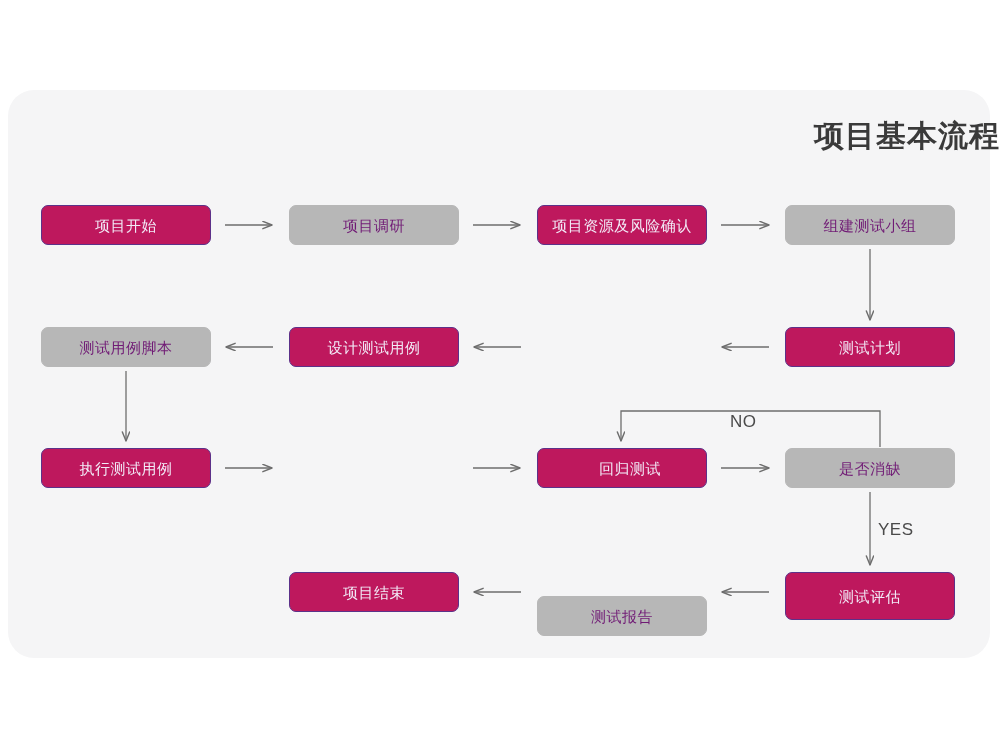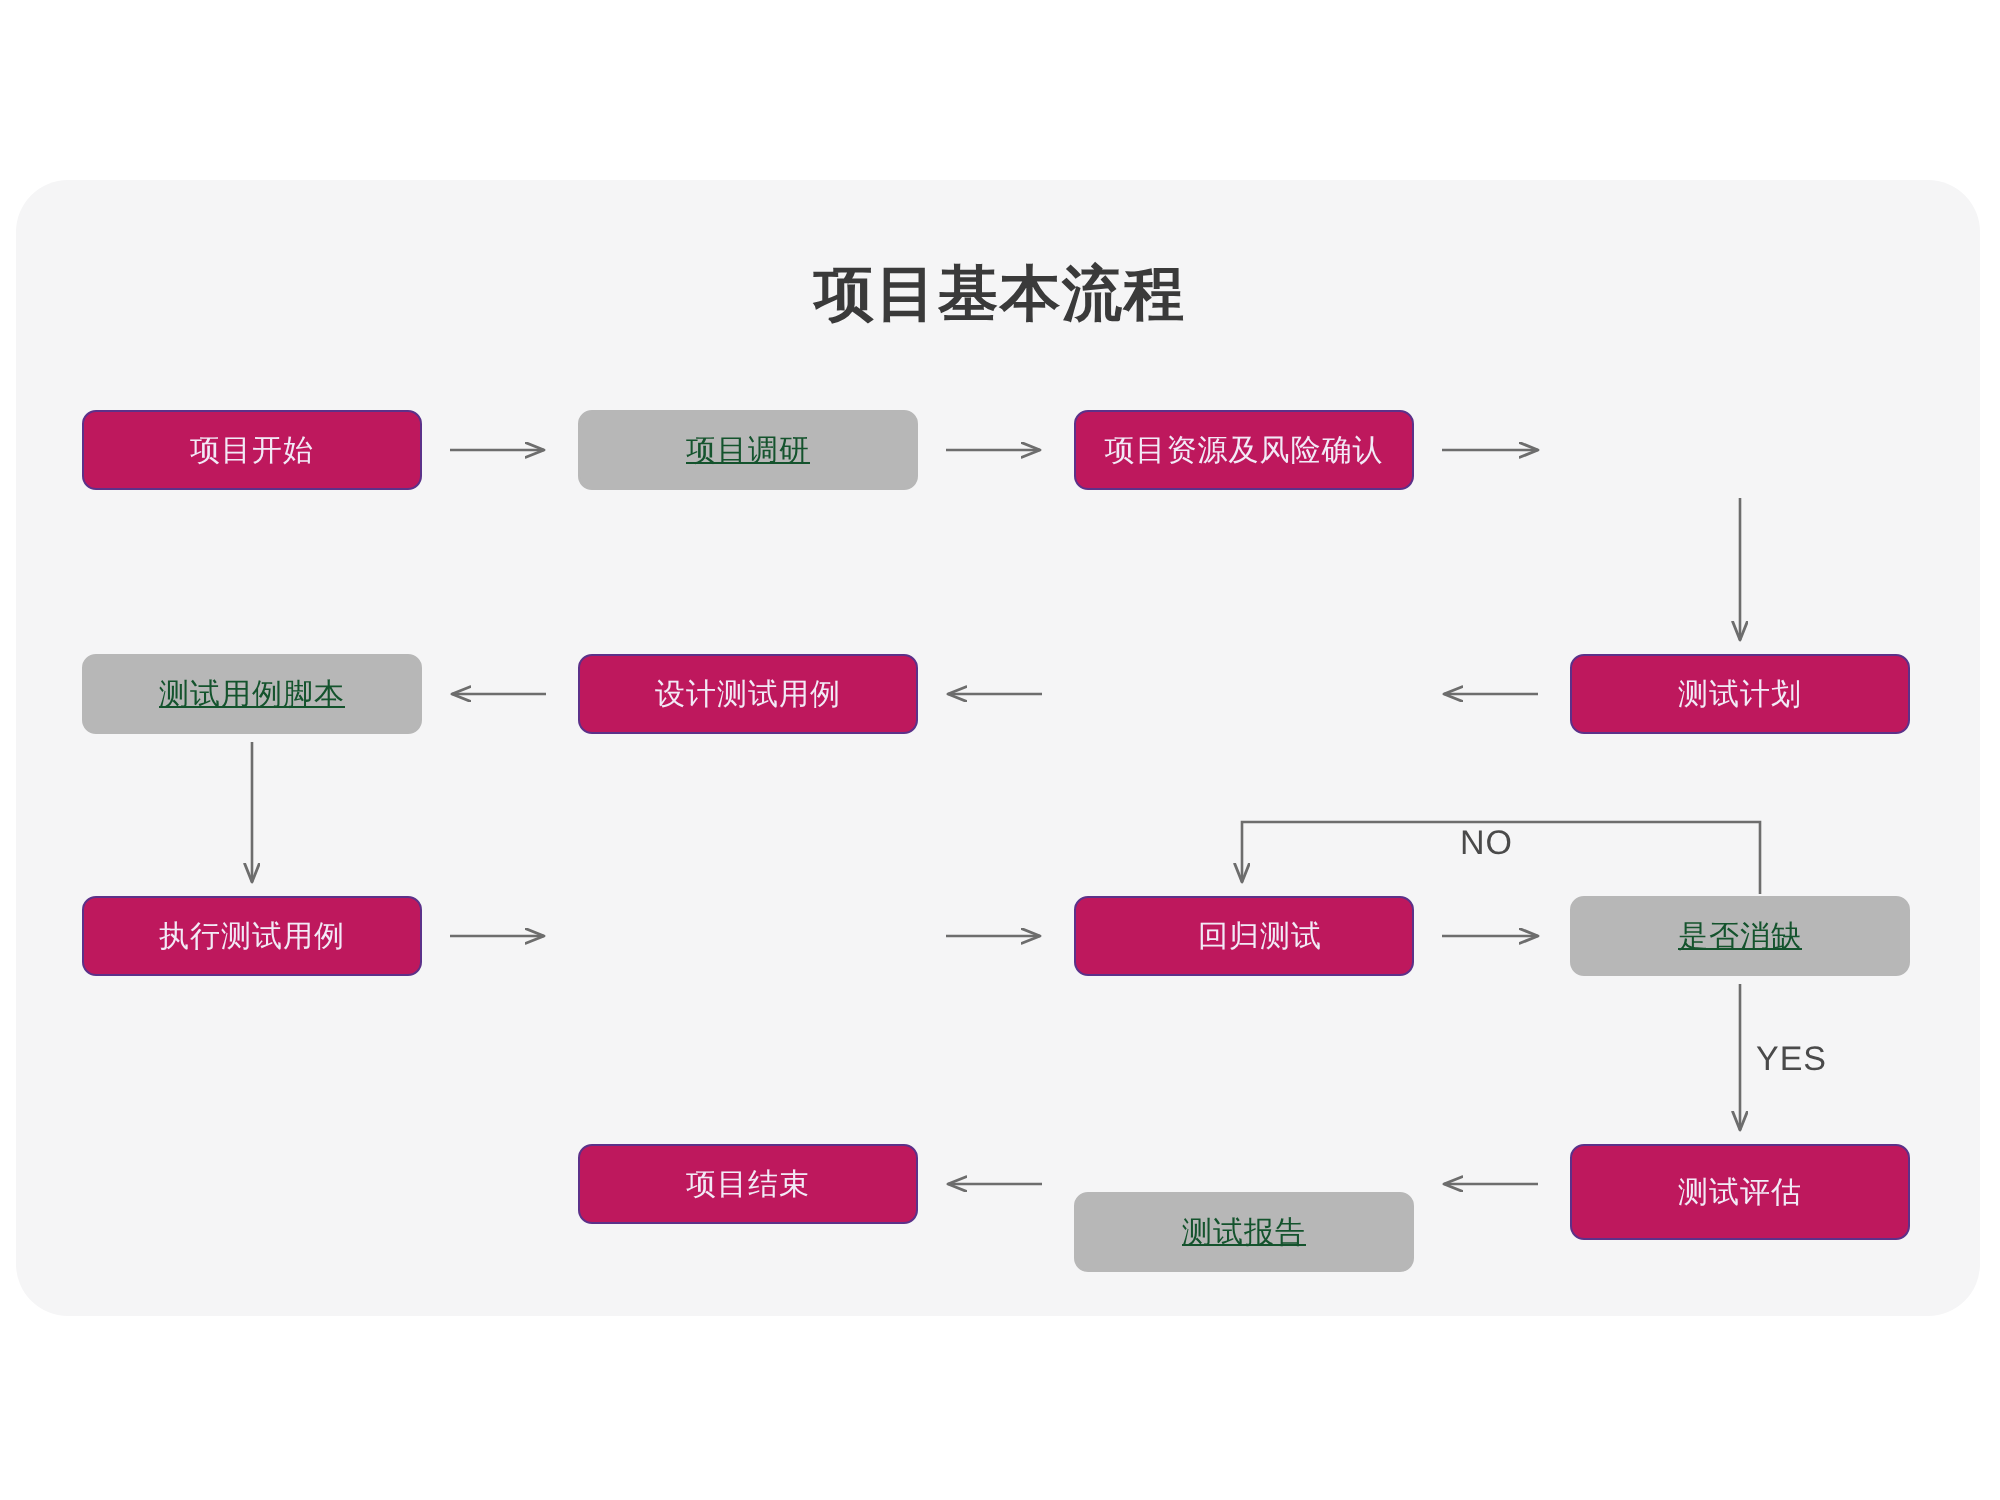--- a/index.html
+++ b/index.html
@@ -24,23 +24,23 @@
     left: 8px;
     top: 90px;
     width: 982px;
     height: 568px;
     background: #f5f5f6;
     border-radius: 26px;
   }
   #flow-title {
     position: absolute;
     left: 0;
-    top: 128px;
+    top: 116px;
     width: 1000px;
-    text-align: center;
+    text-align: right;
     font-size: 30px;
     font-weight: 700;
     color: #3a3a3a;
     letter-spacing: 1px;
     line-height: 40px;
   }
   .node {
     position: absolute;
     display: flex;
     align-items: center;
@@ -54,22 +54,21 @@
     letter-spacing: 0.5px;
   }
   .node.purple {
     background: #be185d;
     border: 1.5px solid #5c3189;
     color: #f2eaf7;
   }
   .node.gray {
     background: #b7b7b7;
     border: 1.5px solid #b7b7b7;
-    color: #14532d;
-    text-decoration: underline;
+    color: #701a75;
   }
   .edge-label {
     position: absolute;
     font-size: 17px;
     color: #4a4a4a;
     letter-spacing: 0.5px;
   }
   #connectors {
     position: absolute;
     left: 0;
@@ -115,20 +114,21 @@
 
     <line x1="870" y1="492" x2="870" y2="565" stroke="#6d6d6d" stroke-width="1.3" marker-end="url(#ah)"></line>
 
     <line x1="769" y1="592" x2="722" y2="592" stroke="#6d6d6d" stroke-width="1.3" marker-end="url(#ah)"></line>
     <line x1="521" y1="592" x2="474" y2="592" stroke="#6d6d6d" stroke-width="1.3" marker-end="url(#ah)"></line>
   </svg>
 
   <div class="node purple" style="left:41px; top:205px; width:170px; height:40px;">项目开始</div>
   <div class="node gray" style="left:289px; top:205px; width:170px; height:40px;">项目调研</div>
   <div class="node purple" style="left:537px; top:205px; width:170px; height:40px;">项目资源及风险确认</div>
+  <div class="node gray" style="left:785px; top:205px; width:170px; height:40px;">组建测试小组</div>
 
   <div class="node gray" style="left:41px; top:327px; width:170px; height:40px;">测试用例脚本</div>
   <div class="node purple" style="left:289px; top:327px; width:170px; height:40px;">设计测试用例</div>
   <div class="node purple" style="left:785px; top:327px; width:170px; height:40px;">测试计划</div>
 
   <div class="node purple" style="left:41px; top:448px; width:170px; height:40px;">执行测试用例</div>
   <div class="node purple" style="left:537px; top:448px; width:170px; height:40px;padding-left:16px;">回归测试</div>
   <div class="node gray" style="left:785px; top:448px; width:170px; height:40px;">是否消缺</div>
 
   <div class="node purple" style="left:289px; top:572px; width:170px; height:40px;">项目结束</div>

